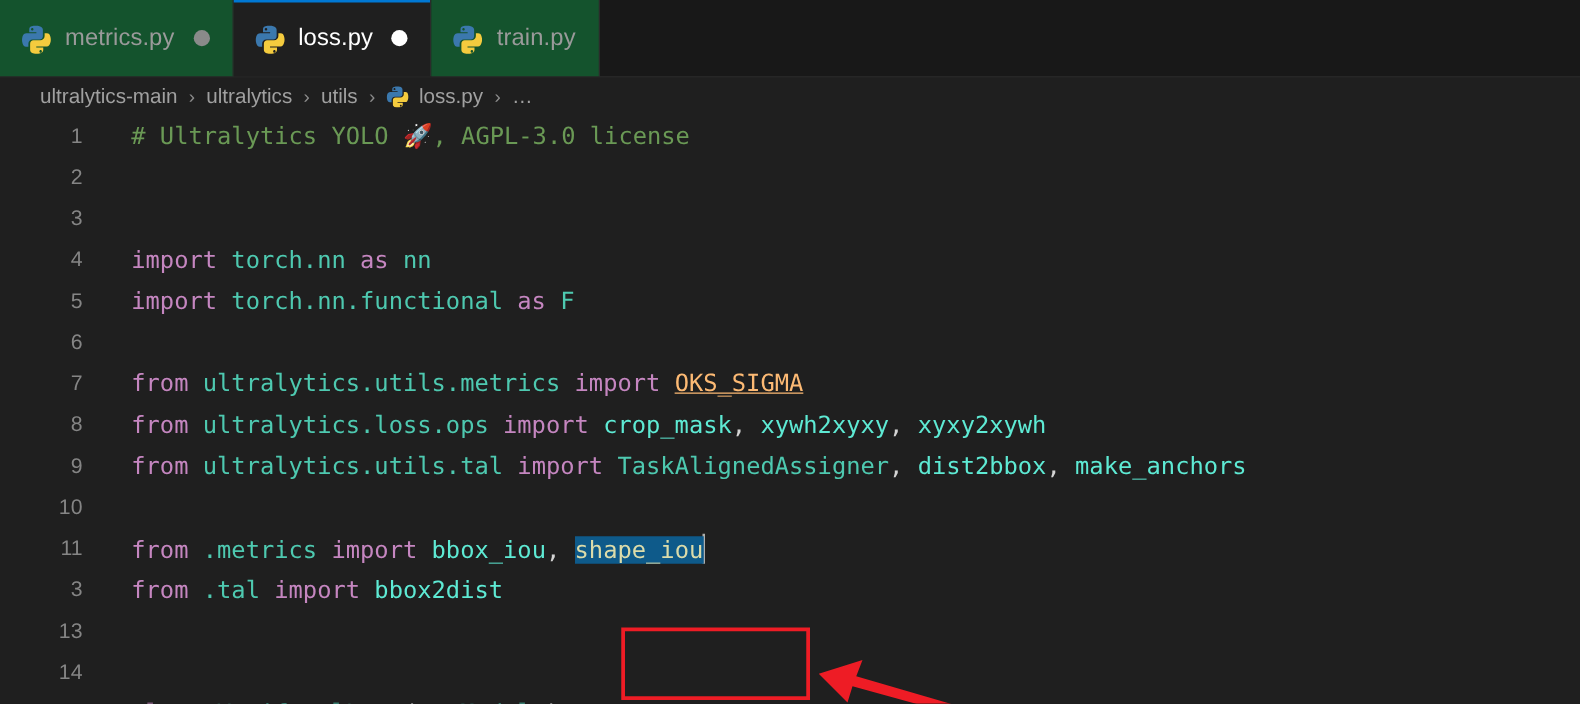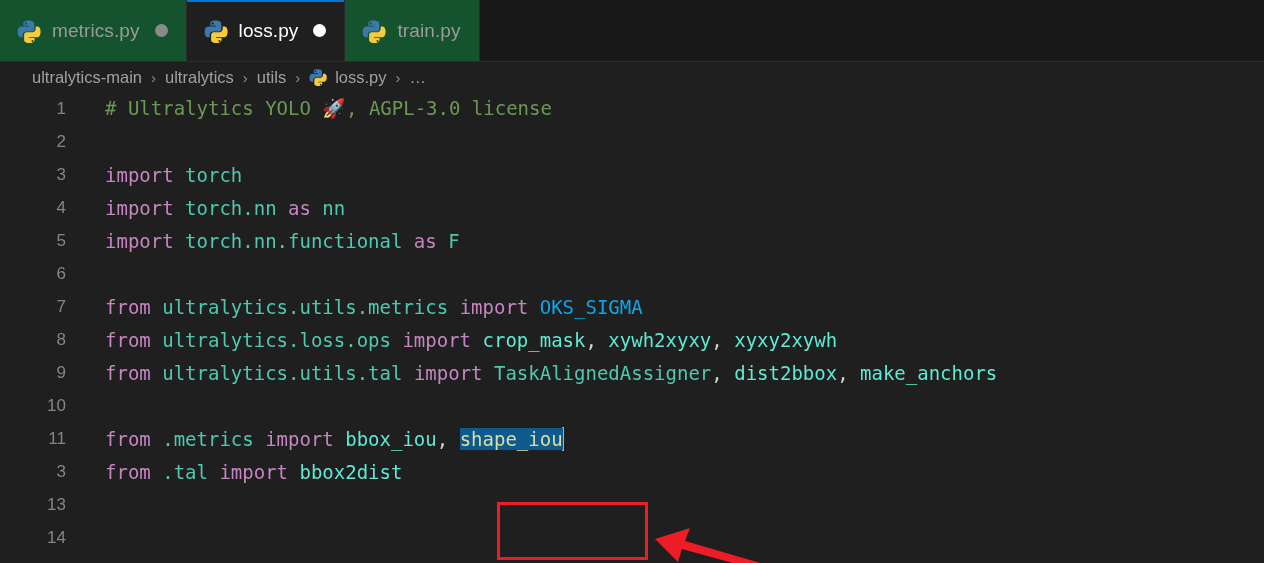--- a/index.html
+++ b/index.html
@@ -110,21 +110,21 @@
   }
   .code {
     padding-left: 39px;
     color: #d4d4d4;
   }
 
   
   .t-comment  { color: #6a9955; }
   .t-keyword  { color: #c586c0; }
   .t-module   { color: #4ec9b0; }
-  .t-const    { color: #0ea5e9; }
+  .t-const    { color: #fdba74; text-decoration: underline; }
   .t-func     { color: #5eead4; }
   .t-class    { color: #4ec9b0; }
   .t-plain    { color: #d4d4d4; }
 
   
   .sel {
     background: #0e5a8a;
     color: #dcdcaa;
     position: relative;
   }
@@ -206,21 +206,21 @@
       <span>loss.py</span>
     </span>
     <span class="crumb-sep">›</span>
     <span class="crumb"><span>…</span></span>
   </div>
 
 <div id="editor">
   <div id="code-lines">
       <div class="code-line"><span class="ln">1</span><span class="code"><span class="t-comment"># Ultralytics YOLO 🚀, AGPL-3.0 license</span></span></div>
       <div class="code-line"><span class="ln">2</span><span class="code"></span></div>
-      <div class="code-line"><span class="ln">3</span><span class="code"><span class="t-keyword">import </span><span class="t-module">torch</span></span></div>
+      <div class="code-line"><span class="ln">3</span></div>
       <div class="code-line"><span class="ln">4</span><span class="code"><span class="t-keyword">import </span><span class="t-module">torch.nn</span><span class="t-keyword"> as </span><span class="t-module">nn</span></span></div>
       <div class="code-line"><span class="ln">5</span><span class="code"><span class="t-keyword">import </span><span class="t-module">torch.nn.functional</span><span class="t-keyword"> as </span><span class="t-module">F</span></span></div>
       <div class="code-line"><span class="ln">6</span><span class="code"></span></div>
       <div class="code-line"><span class="ln">7</span><span class="code"><span class="t-keyword">from </span><span class="t-module">ultralytics.utils.metrics </span><span class="t-keyword">import </span><span class="t-const">OKS_SIGMA</span></span></div>
       <div class="code-line"><span class="ln">8</span><span class="code"><span class="t-keyword">from </span><span class="t-module">ultralytics.loss.ops </span><span class="t-keyword">import </span><span class="t-func">crop_mask</span><span class="t-plain">, </span><span class="t-func">xywh2xyxy</span><span class="t-plain">, </span><span class="t-func">xyxy2xywh</span></span></div>
       <div class="code-line"><span class="ln">9</span><span class="code"><span class="t-keyword">from </span><span class="t-module">ultralytics.utils.tal </span><span class="t-keyword">import </span><span class="t-class">TaskAlignedAssigner</span><span class="t-plain">, </span><span class="t-func">dist2bbox</span><span class="t-plain">, </span><span class="t-func">make_anchors</span></span></div>
       <div class="code-line"><span class="ln">10</span><span class="code"></span></div>
       <div class="code-line"><span class="ln">11</span><span class="code"><span class="t-keyword">from </span><span class="t-module">.metrics </span><span class="t-keyword">import </span><span class="t-func">bbox_iou</span><span class="t-plain">, </span><span class="t-func sel">shape_iou</span><span class="caret"></span></span></div>
       <div class="code-line"><span class="ln">3</span><span class="code"><span class="t-keyword">from </span><span class="t-module">.tal </span><span class="t-keyword">import </span><span class="t-func">bbox2dist</span></span></div>
       <div class="code-line"><span class="ln">13</span><span class="code"></span></div>

